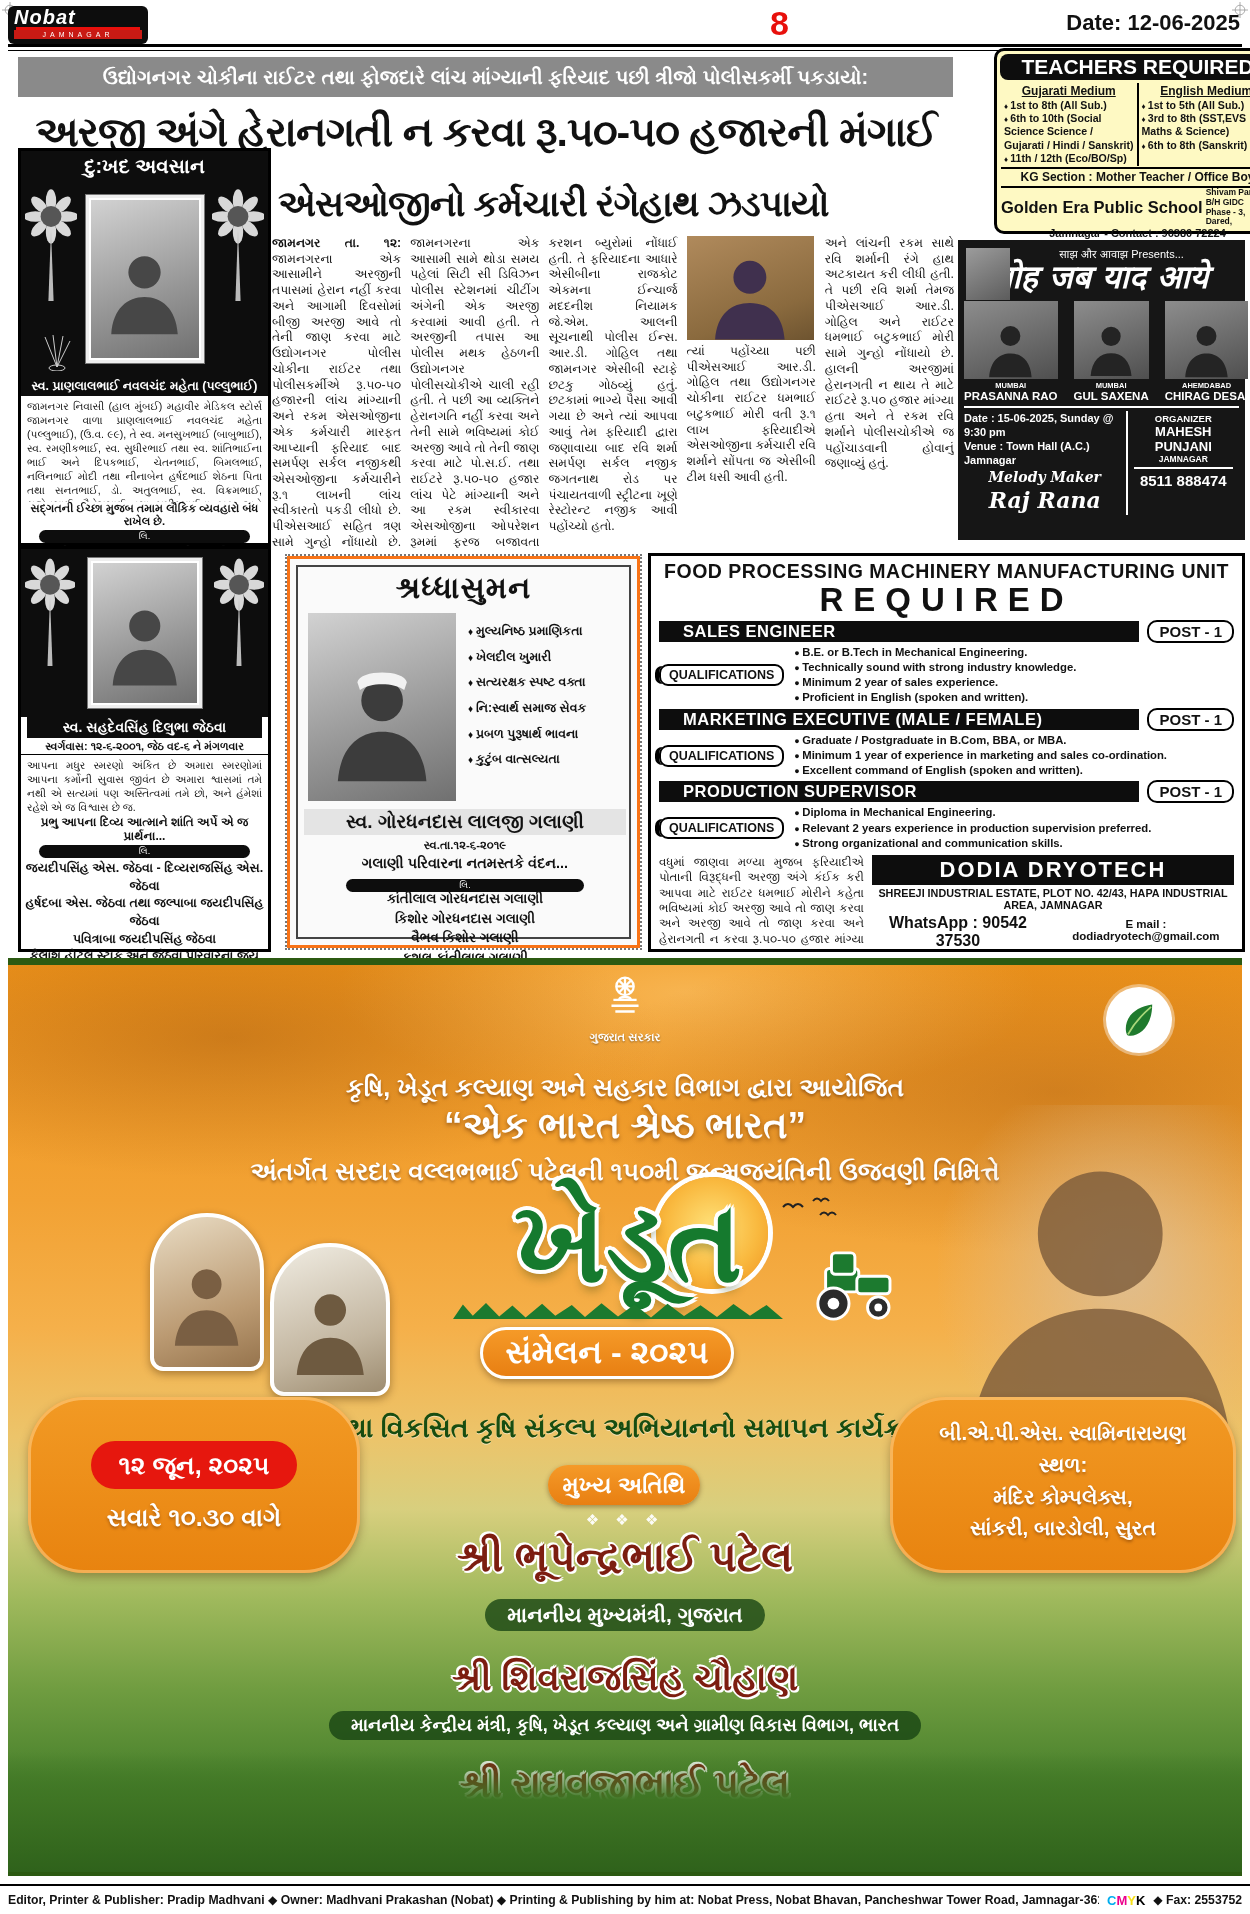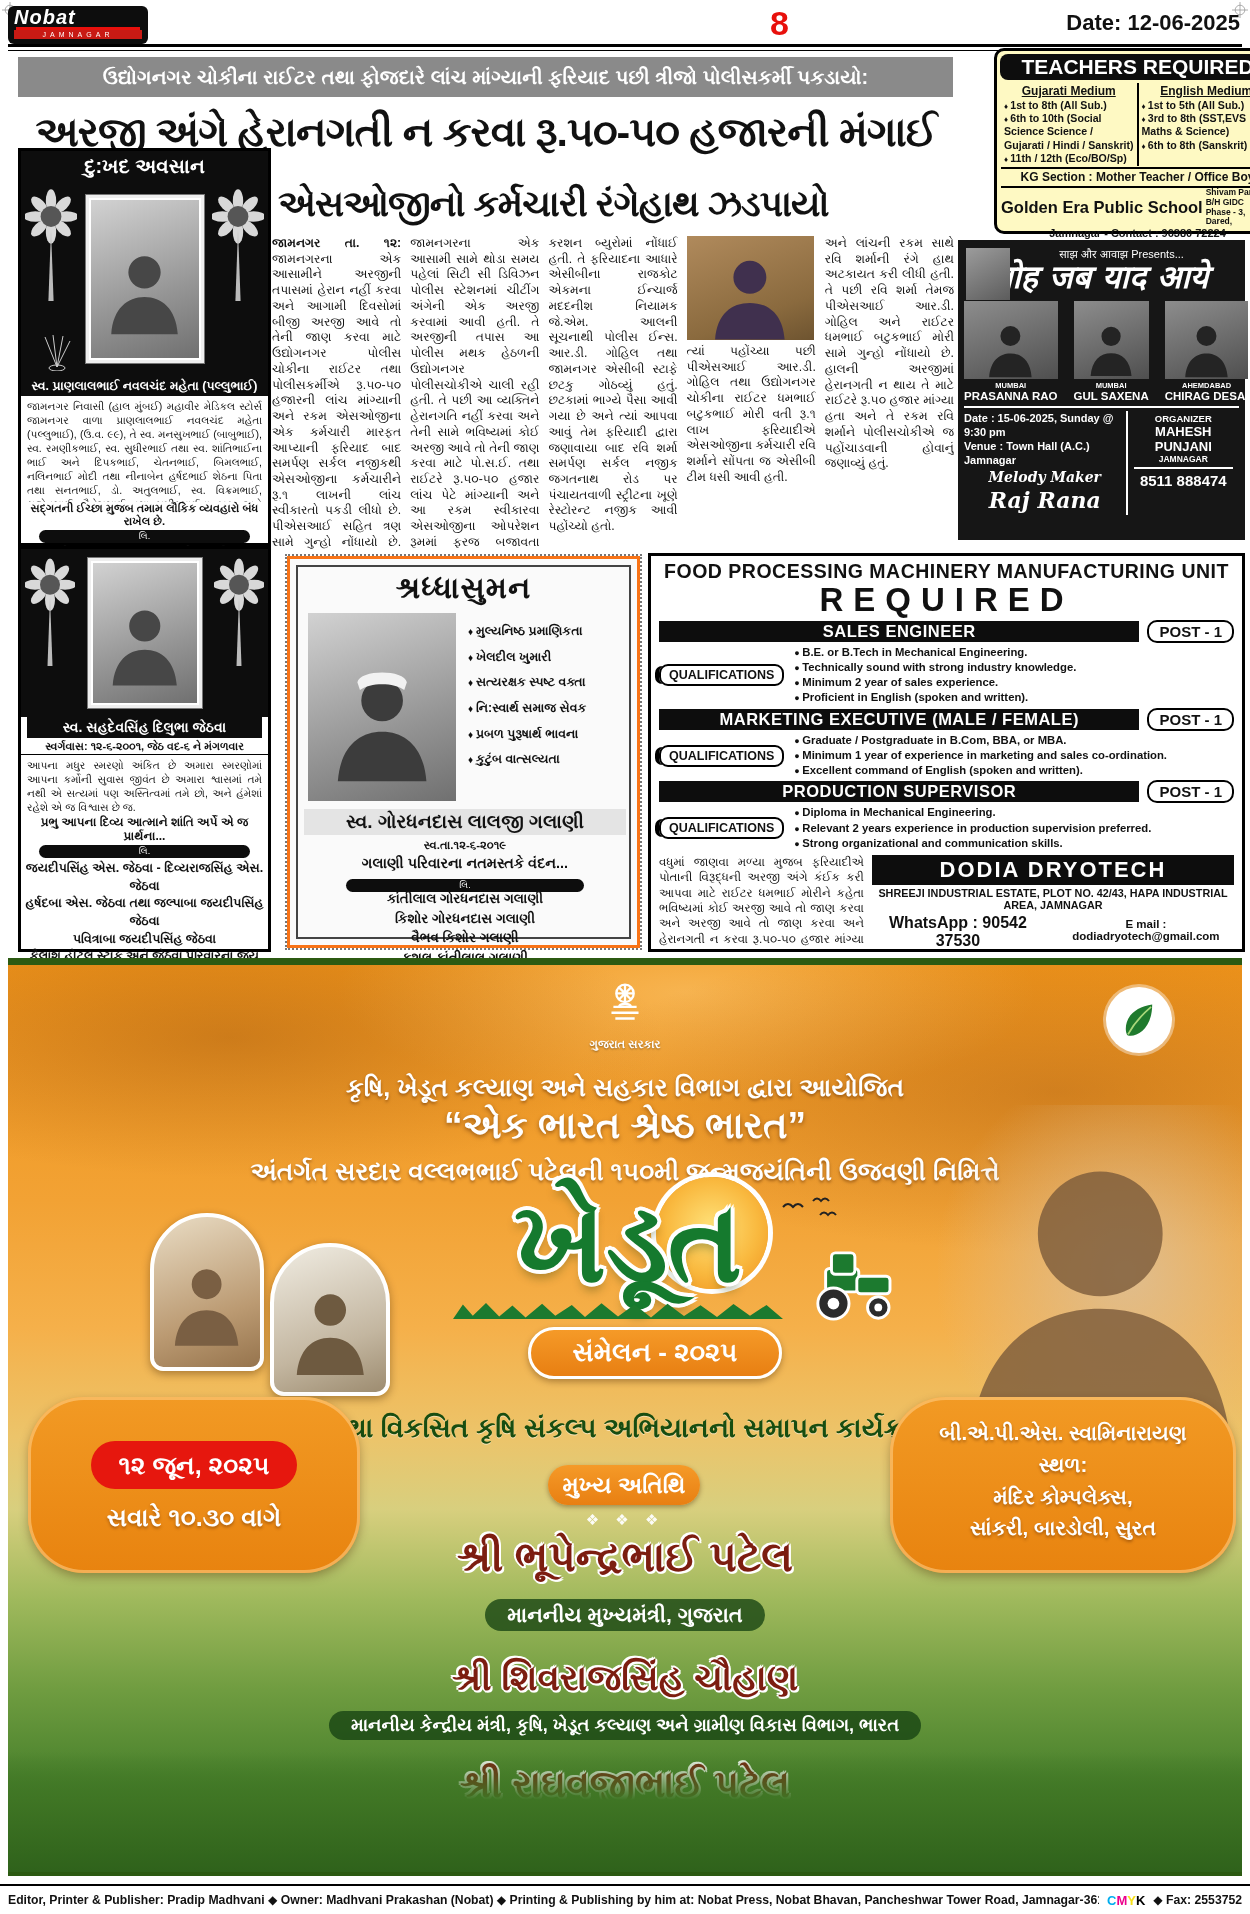--- a/index.html
+++ b/index.html
@@ -92,21 +92,21 @@
   .mus-left{flex:1.45;font-size:11px;font-weight:bold;line-height:1.3;}
   .script{font-family:"DejaVu Serif",serif;font-style:italic;}
   .mus-right{flex:1;text-align:center;font-weight:bold;border-left:2px solid #fff;padding-top:2px;}
   .mus-right .sep{border-top:2px solid #fff;margin:3px 6px;}
 
   
   .food{left:648px;top:553px;width:597px;height:399px;border:3px solid #000;box-sizing:border-box;background:#fff;padding:4px 8px;}
   .food-h1{font-size:19.5px;font-weight:bold;text-align:center;letter-spacing:.5px;}
   .food-h2{font-size:33px;font-weight:bold;text-align:center;letter-spacing:10px;line-height:1.05;}
   .post-row{display:flex;align-items:center;gap:8px;margin-top:2px;}
-  .post-bar{background:#0d0d0d;color:#fff;font-size:16.5px;font-weight:bold;padding:1px 24px;flex:1;text-align:center;letter-spacing:.5px;}
+  .post-bar{background:#0d0d0d;color:#fff;font-size:16.5px;font-weight:bold;padding:1px 24px;flex:1;letter-spacing:.5px;}
   .post-n{border:2px solid #000;border-radius:10px;font-size:15px;font-weight:bold;padding:1px 10px;white-space:nowrap;}
   .qual-row{display:flex;gap:10px;margin-top:2px;}
   .qual-tag{border:2px solid #000;border-radius:9px;align-self:center;font-size:12.5px;font-weight:bold;
             padding:2px 8px;white-space:nowrap;box-shadow:-6px 0 0 -2px #000;}
   .qual-ul{font-size:11.3px;font-weight:bold;line-height:1.35;flex:1;}
   .qual-ul div:before{content:"\25cf\00a0";font-size:9px;}
   .food-bot{display:flex;margin-top:4px;}
   .food-guj{width:205px;font-size:11.8px;line-height:1.3;text-align:justify;padding-right:8px;}
   .food-co{flex:1;text-align:center;}
   .food-co .bar{background:#0d0d0d;color:#fff;font-size:22px;font-weight:bold;letter-spacing:2px;padding:2px 0;}
@@ -116,36 +116,36 @@
   .food-co .em{font-size:11.5px;font-weight:bold;}
 
   
   .kh{left:8px;top:958px;width:1234px;height:918px;box-sizing:border-box;border-top:7px solid #2c5a12;border-bottom:4px solid #2c5a12;
       background:
         radial-gradient(620px 200px at 18% 8%,rgba(140,70,10,.35),rgba(140,70,10,0) 70%),
         radial-gradient(700px 230px at 85% 14%,rgba(150,75,12,.35),rgba(150,75,12,0) 70%),
         radial-gradient(500px 160px at 55% 3%,rgba(255,210,130,.5),rgba(255,210,130,0) 70%),
         linear-gradient(180deg,#ef941b 0%,#f2a234 26%,#f5b04a 40%,#ecc46a 52%,#d8cf7e 60%,#9fb95c 70%,#6f9c40 80%,#49812c 90%,#3a6d22 100%);
       overflow:hidden;color:#fff;}
-  .kh-emblem{left:560px;top:11px;width:114px;text-align:center;}
+  .kh-emblem{left:560px;top:4px;width:114px;text-align:center;}
   .kh-emblem .cap{font-size:11.5px;font-weight:bold;text-shadow:0 1px 2px rgba(0,0,0,.4);}
   .kh-leaf{right:70px;top:22px;width:66px;height:66px;background:#fff;border-radius:50%;
            display:flex;align-items:center;justify-content:center;box-shadow:0 0 0 3px rgba(255,255,255,.4);}
   .kh-l1{left:0;top:108px;width:100%;font-size:25px;font-weight:bold;text-align:center;text-shadow:0 2px 3px rgba(90,40,0,.5);}
   .kh-l2{left:0;top:140px;width:100%;font-size:37px;font-weight:bold;text-align:center;text-shadow:0 2px 4px rgba(90,40,0,.55);}
   .kh-l3{left:0;top:192px;width:100%;font-size:25px;font-weight:bold;text-align:center;text-shadow:0 2px 3px rgba(90,40,0,.5);}
   .kh-port{border:4px solid #fff;border-radius:60px 60px 14px 14px;box-shadow:0 3px 8px rgba(60,30,0,.4);}
   .kh-sun{left:648px;top:212px;width:112px;height:112px;border-radius:50%;
           background:radial-gradient(circle at 50% 45%,#ffe27a,#f9b93f 55%,#ef8f1a);box-shadow:0 0 0 5px #fff;}
   .kh-word{left:430px;top:222px;width:380px;font-size:112px;font-weight:bold;color:#157a2e;line-height:1;
            text-shadow:-4px 0 #fff,4px 0 #fff,0 -4px #fff,0 4px #fff,-3px -3px #fff,3px 3px #fff,-3px 3px #fff,3px -3px #fff,0 8px 10px rgba(40,60,10,.35);}
   .kh-grass{left:445px;top:338px;width:330px;height:16px;background:#1c7a2f;
             clip-path:polygon(0 100%,3% 10%,6% 80%,10% 0,14% 85%,18% 15%,22% 90%,27% 5%,31% 80%,36% 12%,40% 88%,45% 2%,50% 85%,55% 10%,60% 90%,65% 4%,70% 82%,75% 14%,80% 88%,85% 6%,90% 80%,95% 12%,100% 100%);}
-  .kh-pill-sub{left:520px;top:362px;width:248px;height:46px;background:linear-gradient(180deg,#f59a28,#e87f12);
-               border:3px solid #fff;border-radius:26px;color:#fff;font-size:26px;font-weight:bold;text-align:center;line-height:44px;
+  .kh-pill-sub{left:472px;top:362px;width:248px;height:46px;background:linear-gradient(180deg,#f59a28,#e87f12);
+               border:3px solid #fff;border-radius:26px;color:#fff;font-size:32px;font-weight:bold;text-align:center;line-height:44px;
                box-shadow:0 3px 6px rgba(60,30,0,.35);}
   .kh-close{left:0;top:448px;width:100%;font-size:27px;font-weight:bold;text-align:center;color:#184d10;text-shadow:0 1px 0 rgba(255,255,255,.5);}
   .kh-box{width:332px;height:176px;background:linear-gradient(180deg,#f29a24,#e8830f);border-radius:56px;
           box-shadow:inset 0 0 0 3px rgba(255,210,140,.55),0 4px 10px rgba(70,35,0,.35);}
   .kh-datepill{margin:44px auto 0;width:206px;height:48px;background:#e6170e;border-radius:26px;color:#fff;
                font-size:25px;font-weight:bold;text-align:center;line-height:48px;}
   .kh-time{text-align:center;font-size:25px;font-weight:bold;margin-top:14px;text-shadow:0 2px 3px rgba(90,40,0,.45);}
   .kh-venue{padding-top:20px;text-align:center;font-size:20.5px;font-weight:bold;line-height:1.55;text-shadow:0 2px 3px rgba(90,40,0,.45);}
   .kh-chief{left:540px;top:500px;width:152px;height:40px;background:linear-gradient(180deg,#f59a28,#e87f12);
             border-radius:22px;color:#fff;font-size:23px;font-weight:bold;text-align:center;line-height:40px;box-shadow:0 2px 5px rgba(70,35,0,.4);}

